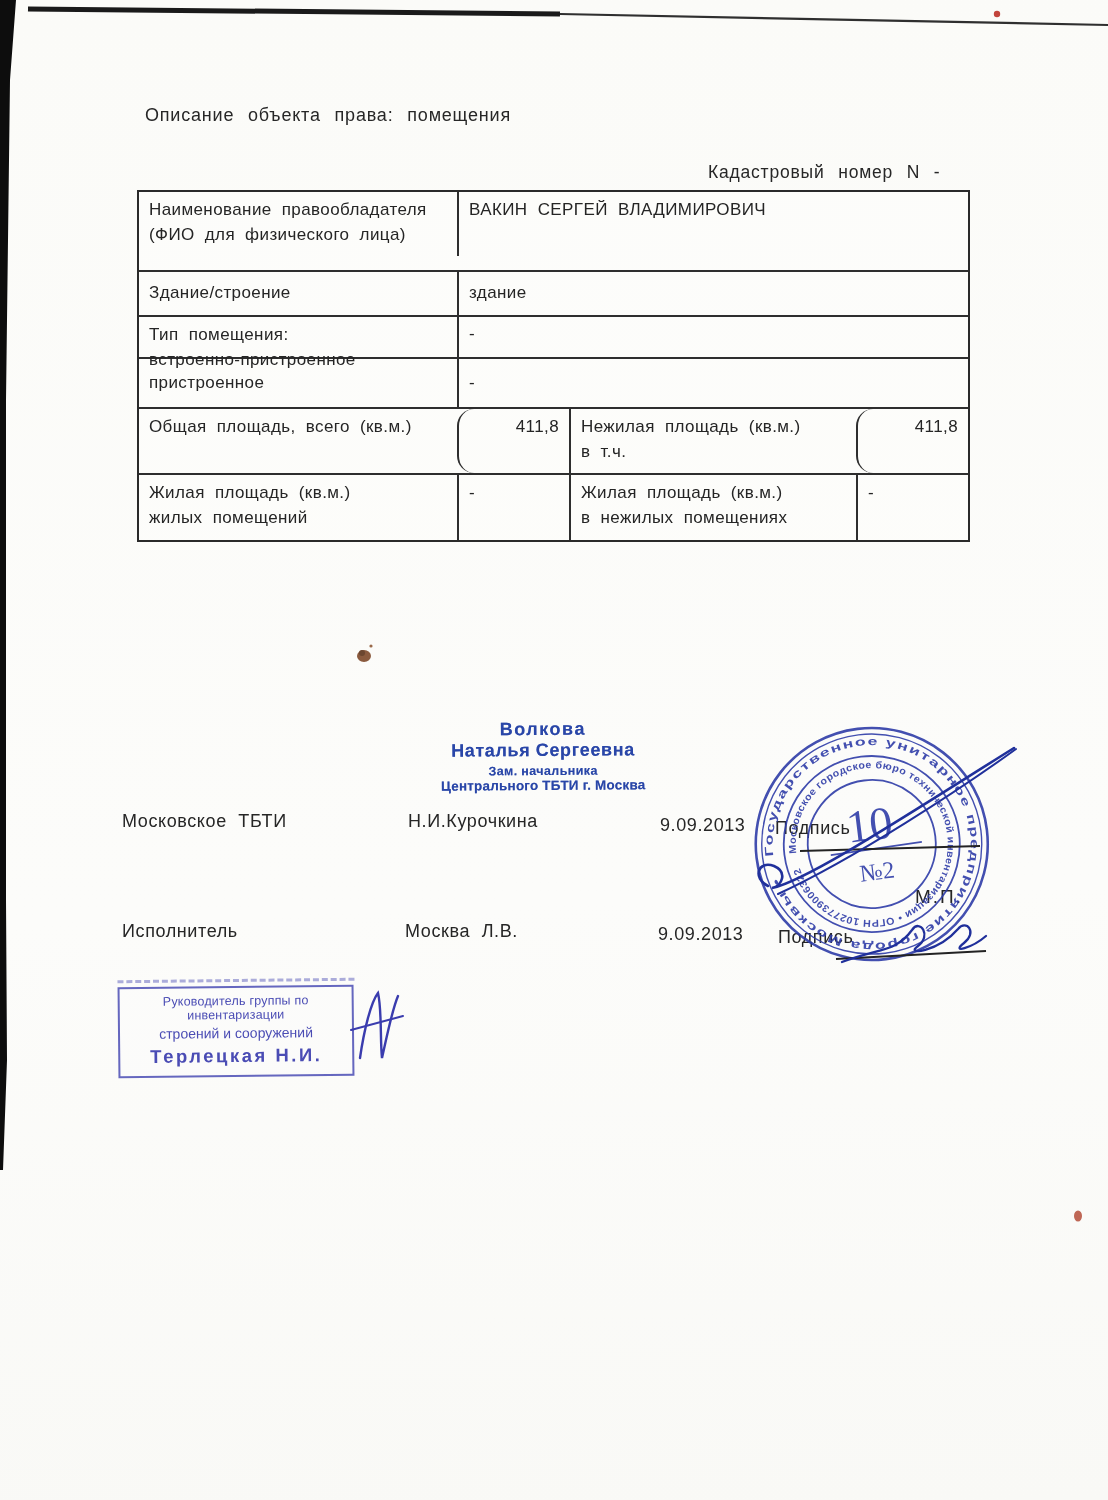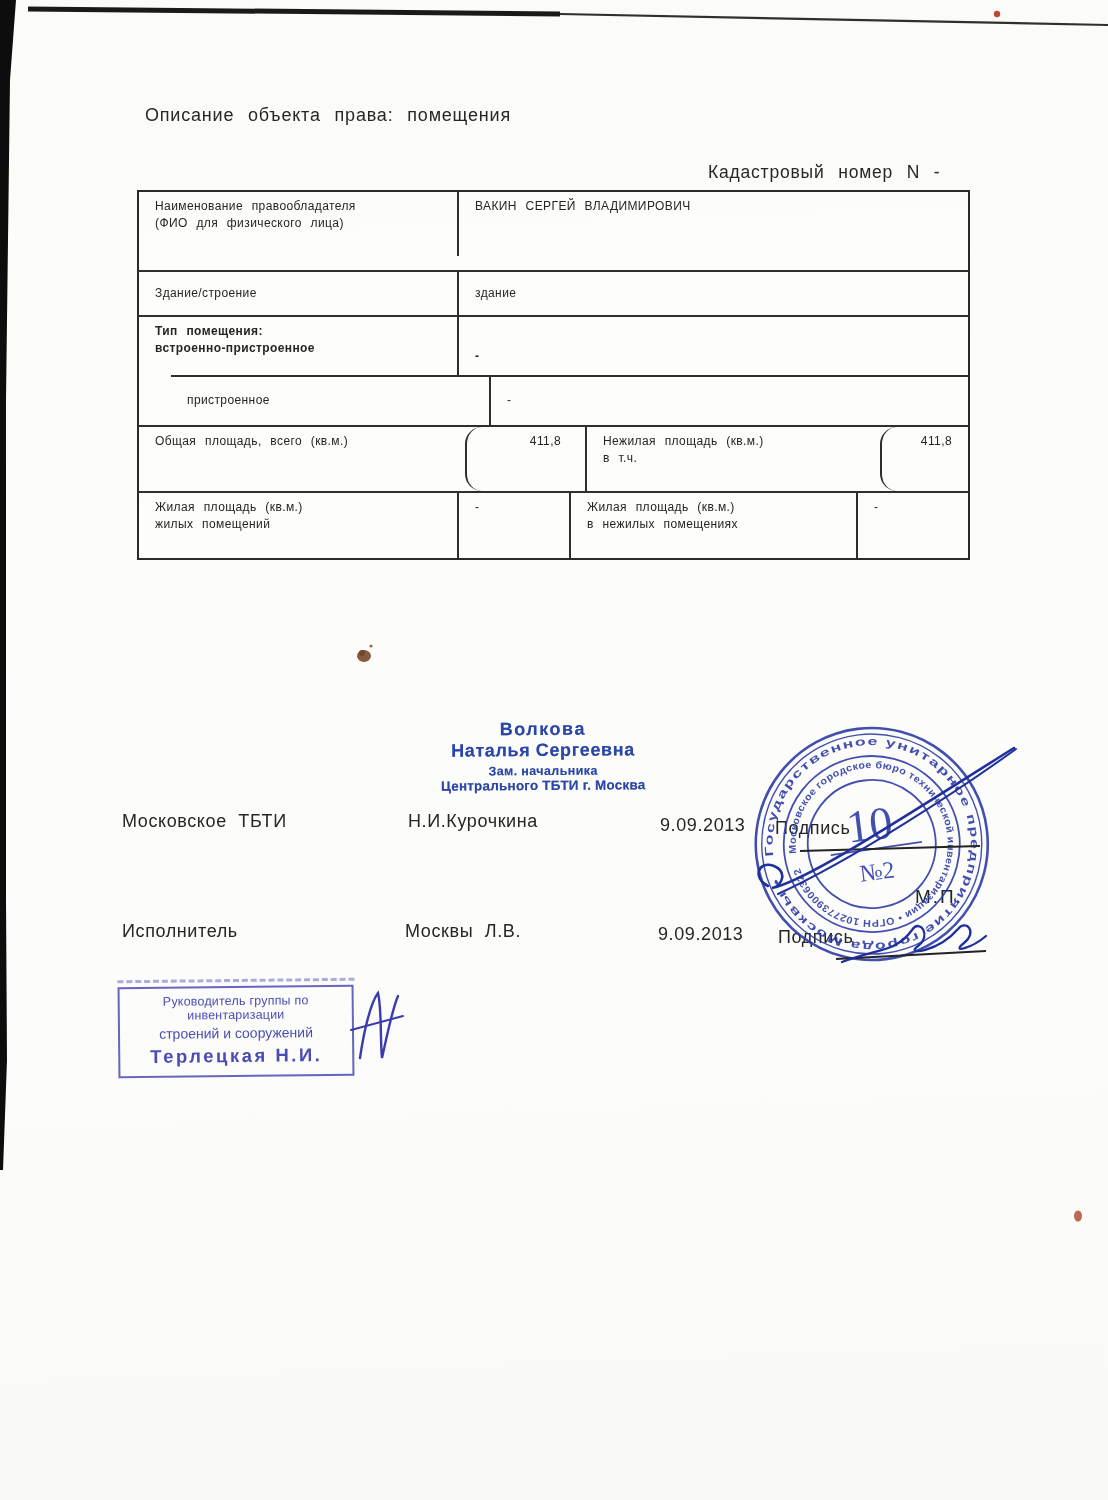--- a/index.html
+++ b/index.html
@@ -18,34 +18,34 @@
 
   
   .doc-table{
     position:absolute;left:137px;top:190px;width:833px;
     border:2.5px solid #2a2a2a;box-sizing:border-box;
     background:rgba(255,255,255,.25);
   }
   .t-row{display:flex;box-sizing:border-box;}
   .t-row + .t-row{border-top:2px solid #2e2e2e;}
   .t-cell{
-    box-sizing:border-box;padding:6px 16px;font-size:12px;line-height:1.45;
+    box-sizing:border-box;padding:6px 10px;font-size:17px;line-height:1.45;
     letter-spacing:.4px;word-spacing:5px;white-space:pre-line;color:#252525;
   }
   .t-cell + .t-cell{border-left:2px solid #2e2e2e;}
   .c-label{width:318px;flex:none;}
   .c-val{flex:1;}
   .c-val-s{width:112px;flex:none;}
   .c-label2{width:287px;flex:none;}
   .c-val-e{flex:1;}
   .r1{height:64px;}
   .r2{height:45px;margin-top:14px;}
-  .r3{height:60px;font-weight:bold;}
-  .r4{height:50px;margin-left:32px;}
-  .r5{height:66px;gap:8px;}
+  .r3{height:42px;}
+  .r4{height:50px;}
+  .r5{height:66px;}
   .r6{height:67px;}
   .num-right{text-align:right;border-radius:17px;}
   .align-end{display:flex;align-items:flex-end;padding-bottom:10px;}
   .v-center{display:flex;align-items:center;}
 
   .note1{left:133px;top:571px;font-size:17.5px;}
   .note2{left:118px;top:617px;font-size:17.5px;}
 
   
   .deputy-stamp{
@@ -143,21 +143,21 @@
     <div class="dep-l3">Зам. начальника</div>
     <div class="dep-l4">Центрального ТБТИ г. Москва</div>
   </div>
 
   <div class="txt sig-text role1">Московское ТБТИ</div>
   <div class="txt sig-text name1">Н.И.Курочкина</div>
   <div class="txt sig-text date1">9.09.2013</div>
   <div class="txt sig-text podpis1">Подпись</div>
   <div class="txt sig-text mp">М.П.</div>
   <div class="txt sig-text role2">Исполнитель</div>
-  <div class="txt sig-text name2">Москвы Л.В.</div>
+  <div class="txt sig-text name2">Москва Л.В.</div>
   <div class="txt sig-text date2">9.09.2013</div>
   <div class="txt sig-text podpis2">Подпись</div>
 
   <div class="group-stamp">
     <div class="grp-l1">Руководитель группы по инвентаризации</div>
     <div class="grp-l2">строений и сооружений</div>
     <div class="grp-l3">Терлецкая Н.И.</div>
   </div>
 
   <svg class="round-stamp" viewBox="0 0 252 244">

